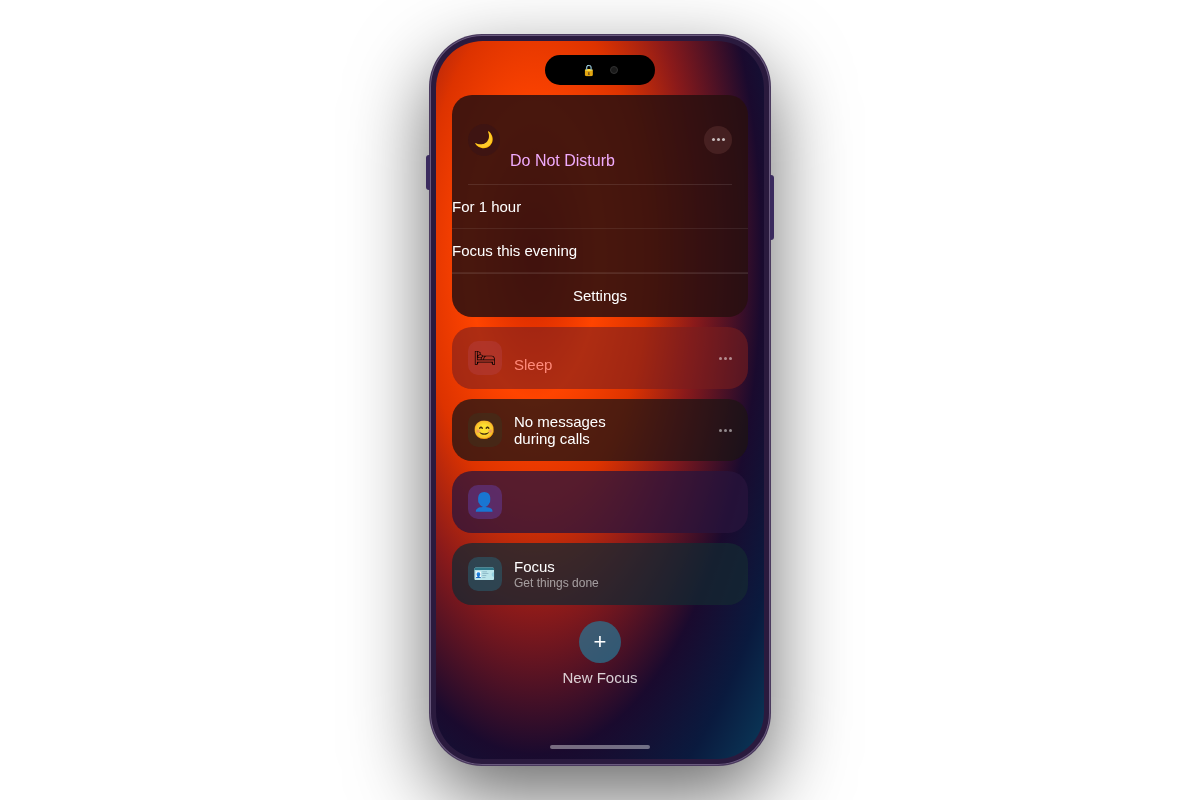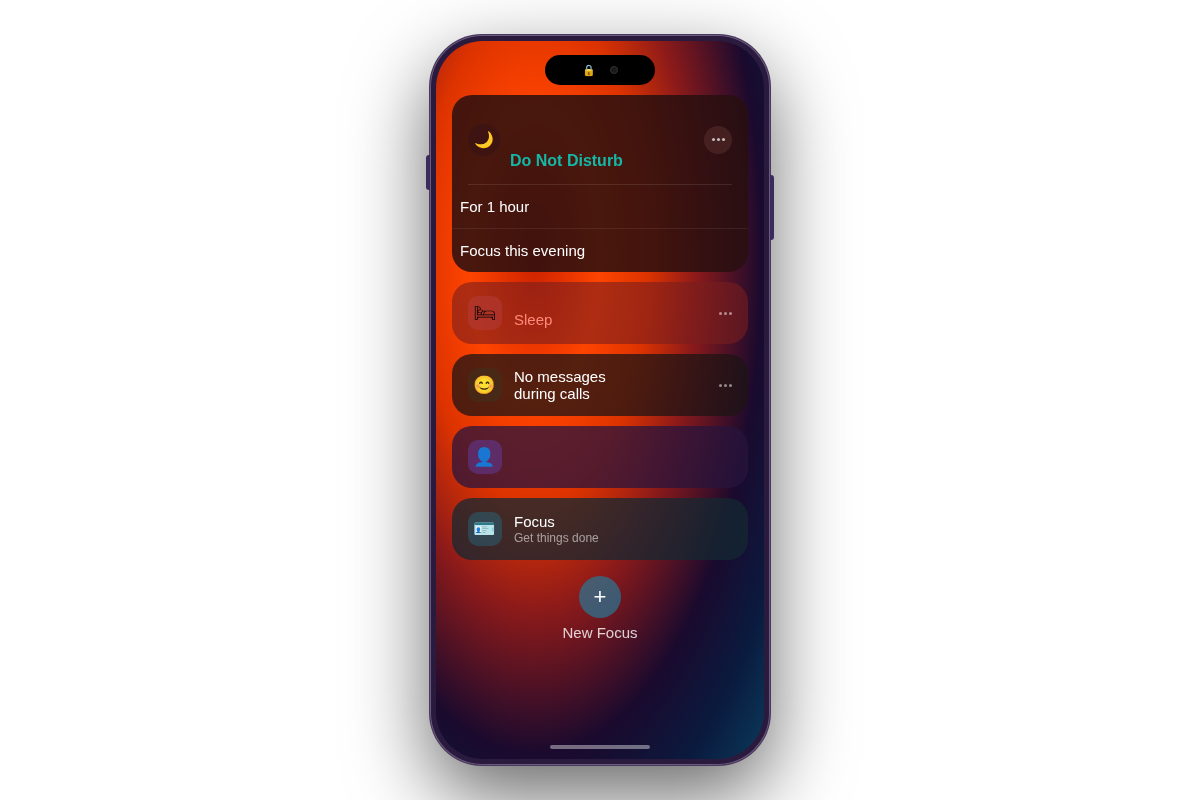--- a/index.html
+++ b/index.html
@@ -125,23 +125,23 @@
       background: rgba(60, 20, 20, 0.8);
       border-radius: 50%;
       display: flex;
       align-items: center;
       justify-content: center;
       font-size: 16px;
     }
 
     .dnd-title {
       flex: 1;
-      color: #14b8a6;
+      color: #f0abfc;
       font-size: 16px;
-      font-weight: 700;
+      font-weight: 400;
       margin-top: 43px;
     }
 
     .three-dots {
       width: 28px;
       height: 28px;
       background: rgba(80,40,40,0.7);
       border-radius: 50%;
       display: flex;
       align-items: center;
@@ -157,21 +157,21 @@
       display: block;
     }
 
     .dnd-divider {
       height: 1px;
       background: rgba(255,255,255,0.1);
       margin: 0 16px;
     }
 
     .dnd-option {
-      padding: 13px 8px;
+      padding: 13px 0;
       color: #fff;
       font-size: 15px;
       font-weight: 400;
       border-bottom: 1px solid rgba(255,255,255,0.08);
     }
 
     .dnd-option:last-of-type {
       border-bottom: none;
     }
 
@@ -338,20 +338,23 @@
 
         <div class="dnd-divider"></div>
 
         <div class="dnd-option">
           <span>For 1 hour</span>
         </div>
         <div class="dnd-option">
           <span>Focus this evening</span>
         </div>
 
+        <div class="settings-btn">
+          <span>Settings</span>
+        </div>
       </div>
 
       <div class="focus-item sleep">
         <div class="focus-icon-circle">🛏</div>
         <div class="focus-text">
           <div class="focus-name">Sleep</div>
         </div>
         <div class="focus-dots">
           <div class="focus-dot"></div>
           <div class="focus-dot"></div>

